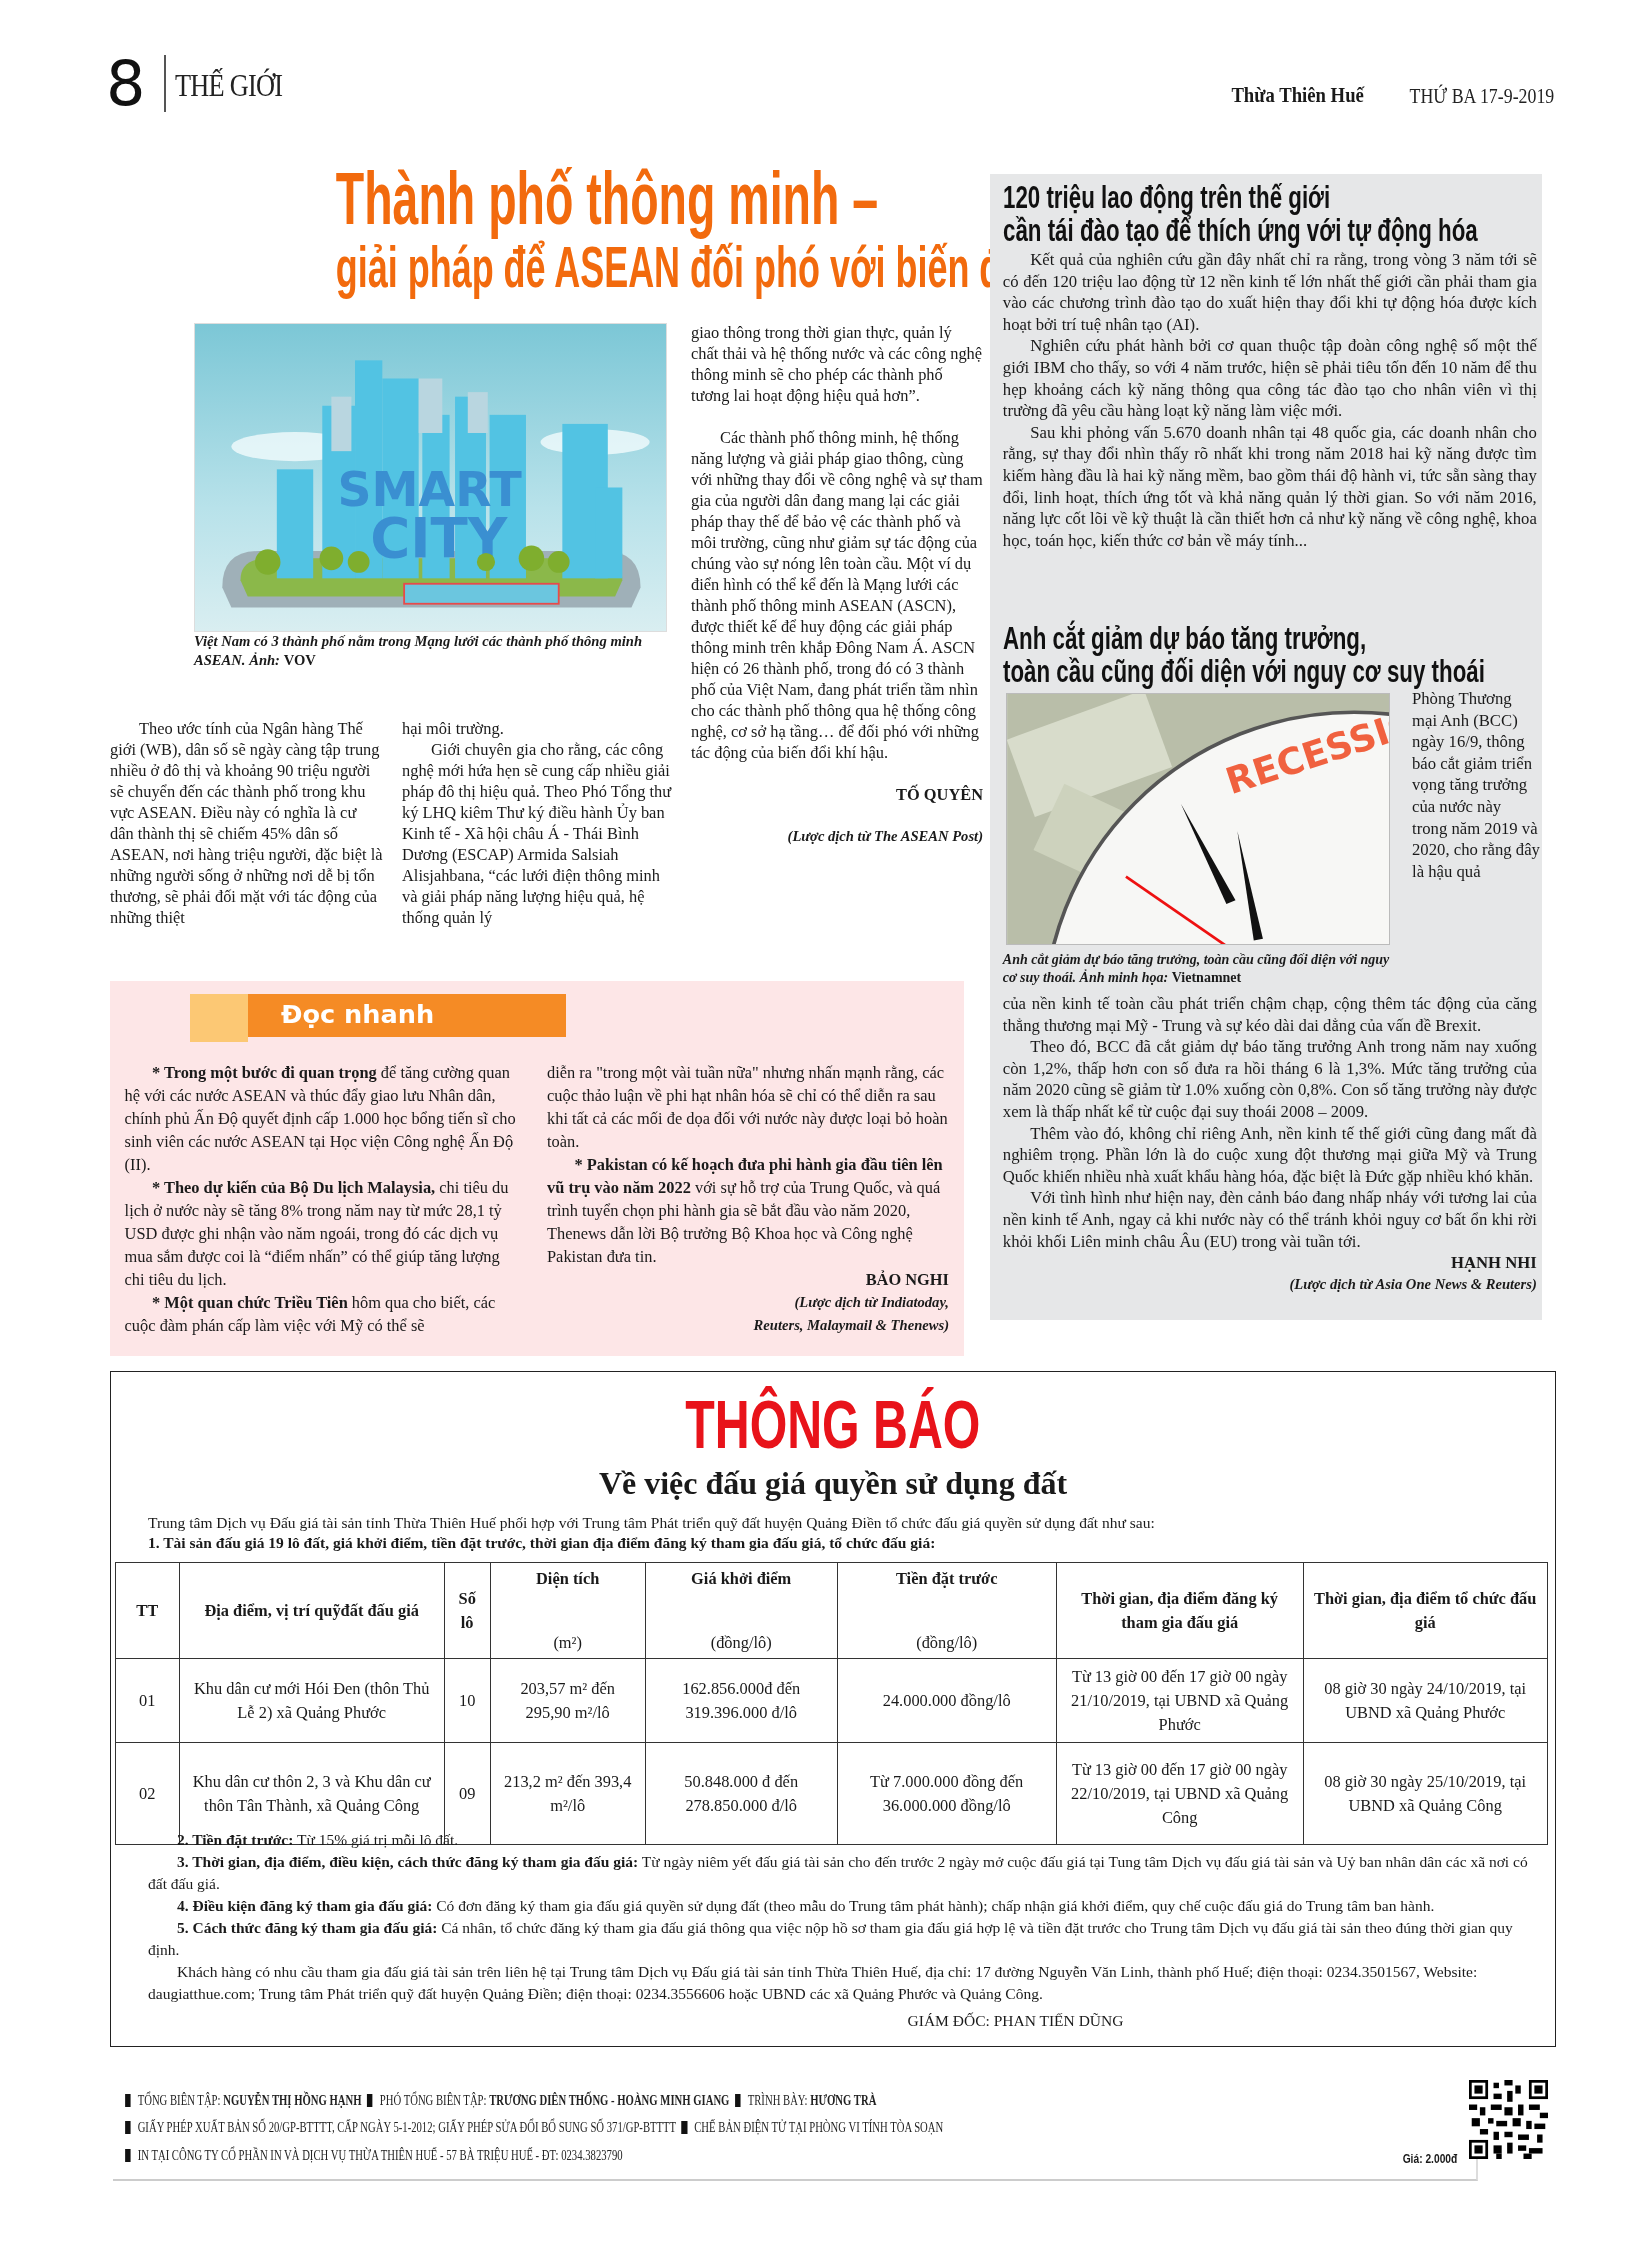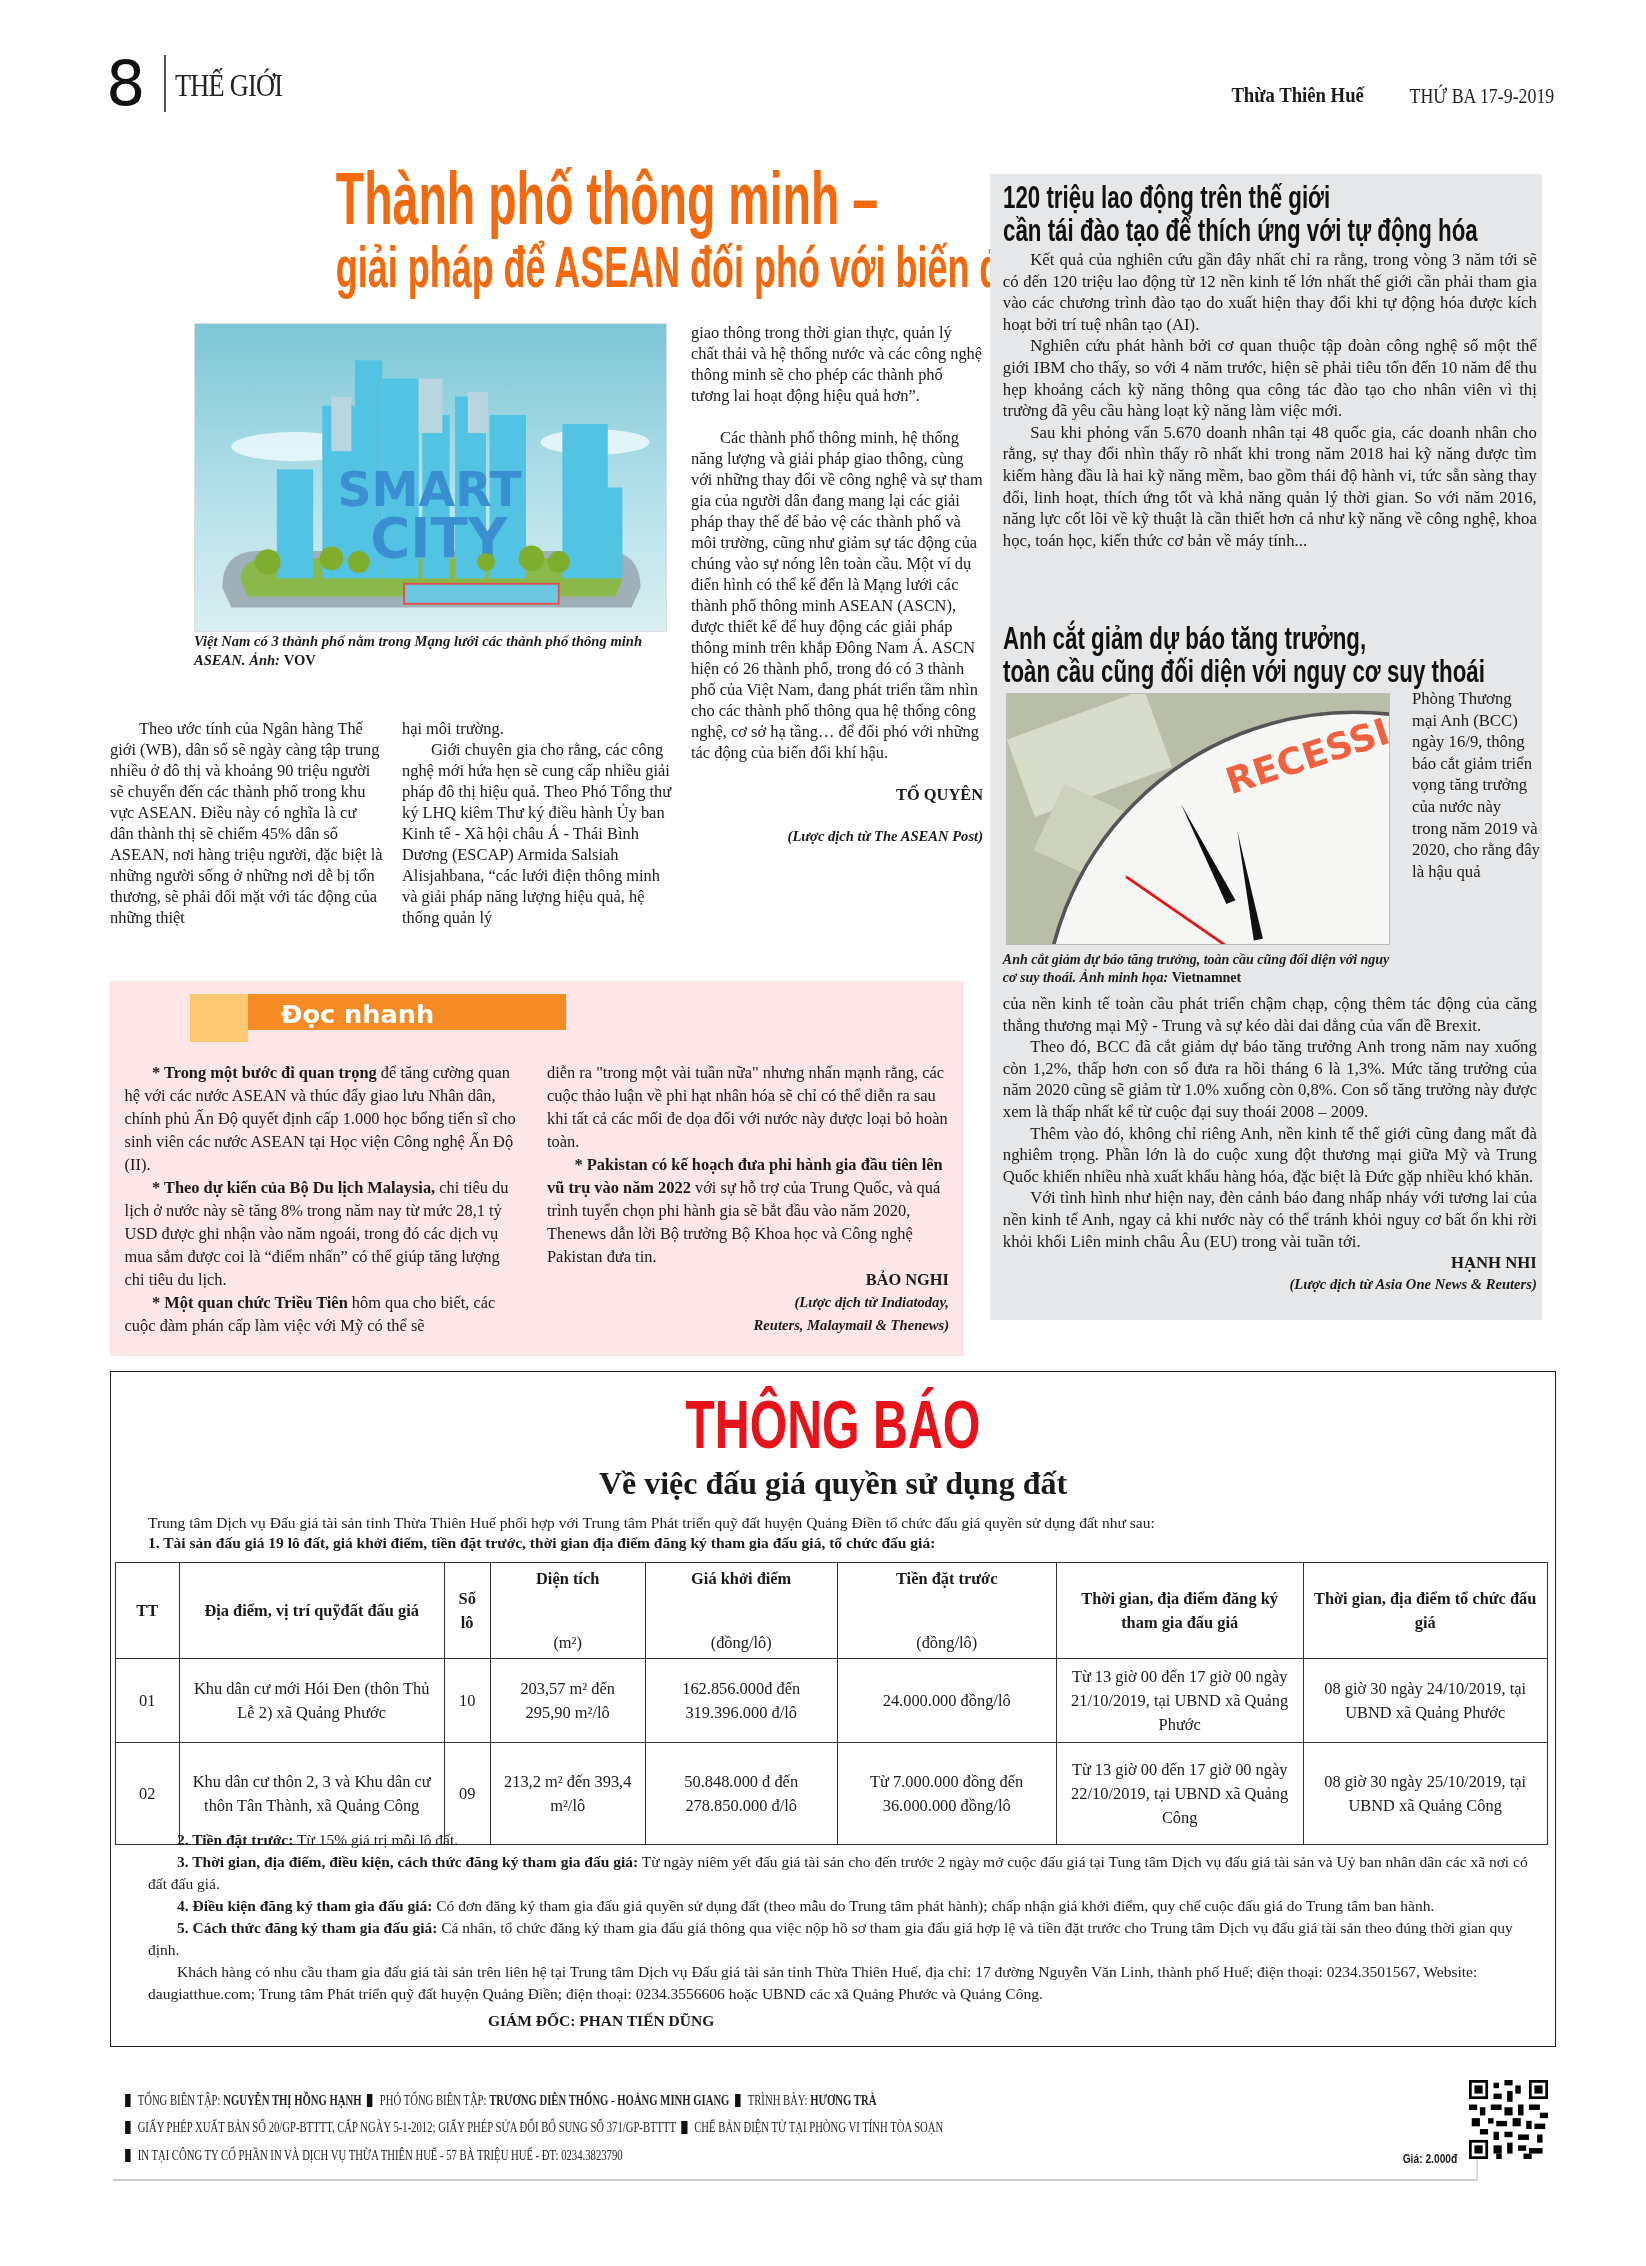--- a/index.html
+++ b/index.html
@@ -29,21 +29,21 @@
   .col p.noind { text-indent: 0; }
   .col-a { left: 110px; top: 718px; width: 274px; }
   .col-b { left: 402px; top: 718px; width: 274px; }
   .col-c { left: 691px; top: 322px; width: 292px; }
   .col-c p + p { margin-top: 21px; }
   .byline { text-align: right; font-weight: bold; text-indent: 0 !important; }
   .source { text-align: right; font-style: italic; font-weight: bold; font-size: 14.6px; text-indent: 0 !important; }
 
   
   .quick-box { position: absolute; left: 110px; top: 981px; width: 854px; height: 375px; background: #fde6e7; }
-  .quick-head { position: absolute; left: 80px; top: 12.8px; width: 376px; height: 36px; background: #f58b25; }
+  .quick-head { position: absolute; left: 80px; top: 12.8px; width: 376px; height: 43px; background: #f58b25; }
   .quick-head .stripe { position: absolute; left: 0; top: 0; width: 58px; height: 48px; background: #fcc874; }
   .quick-head .label { position: absolute; left: 91px; top: 5.5px; color: #fff; font-family: "DejaVu Sans", sans-serif; font-weight: bold; font-size: 25.6px; }
   .quick-col { position: absolute; top: 80px; font-size: 16.4px; line-height: 23px; }
   .quick-col p { text-indent: 27.4px; }
   .quick-col-a { left: 14.6px; width: 393px; }
   .quick-col-b { left: 437px; width: 402px; }
 
   
   .side-box { position: absolute; left: 990px; top: 174px; width: 552px; height: 1146px; background: #e6e7e8; }
   .side-title { position: absolute; left: 12.8px; font-family: "Liberation Sans", sans-serif; font-weight: bold; font-size: 31px; line-height: 33px; transform: scaleX(0.72); transform-origin: left; white-space: nowrap; color: #111; }
@@ -63,21 +63,21 @@
   .notice-intro .item1 { font-weight: bold; }
   table.auction { position: absolute; left: 3.7px; top: 190px; width: 1433px; border-collapse: collapse; font-size: 16.4px; line-height: 24px; }
   table.auction th, table.auction td { border: 1.4px solid #333; text-align: center; vertical-align: middle; padding: 3.7px 5.5px; }
   table.auction th { font-weight: bold; height: 84px; }
   table.auction th .sub { font-weight: normal; display: block; margin-top: 40px; }
   table.auction td { height: 84px; }
   table.auction tr.r2 td { height: 102px; }
   .notice-body { position: absolute; left: 37px; top: 457px; width: 1396px; font-size: 15.5px; line-height: 22px; }
   .notice-body p { text-indent: 29px; }
   .notice-body p b { font-weight: bold; }
-  .notice-sign { position: absolute; left: 12px; right: 0; top: 640px; text-align: left; font-weight: bold; font-size: 15.5px; padding-left: 365px; }
+  .notice-sign { position: absolute; left: 0; right: 0; top: 640px; text-align: center; font-weight: normal; font-size: 15.5px; padding-left: 365px; }
 
   
   .footer-box { position: absolute; left: 113px; top: 2080px; width: 1365px; height: 101px; border-bottom: 2.7px solid #ccc; border-right: 2.7px solid #ddd; }
   .footer-line { position: absolute; left: 9.1px; font-size: 13.7px; white-space: nowrap; transform: scaleX(0.78); transform-origin: left; color: #222; }
   .footer-line b { font-weight: bold; }
   .footer-line .sq { display: inline-block; width: 7.3px; height: 12.8px; background: #111; margin: 0 9.1px 0 3.7px; vertical-align: -1.8px; }
   .price { position: absolute; right: 18.3px; top: 71px; font-family: "Liberation Sans", sans-serif; font-weight: bold; font-size: 12.8px; transform: scaleX(0.8); transform-origin: right; }
   .qr { position: absolute; left: 1469px; top: 2080px; width: 79px; height: 79px; }
 </style>
 </head>

